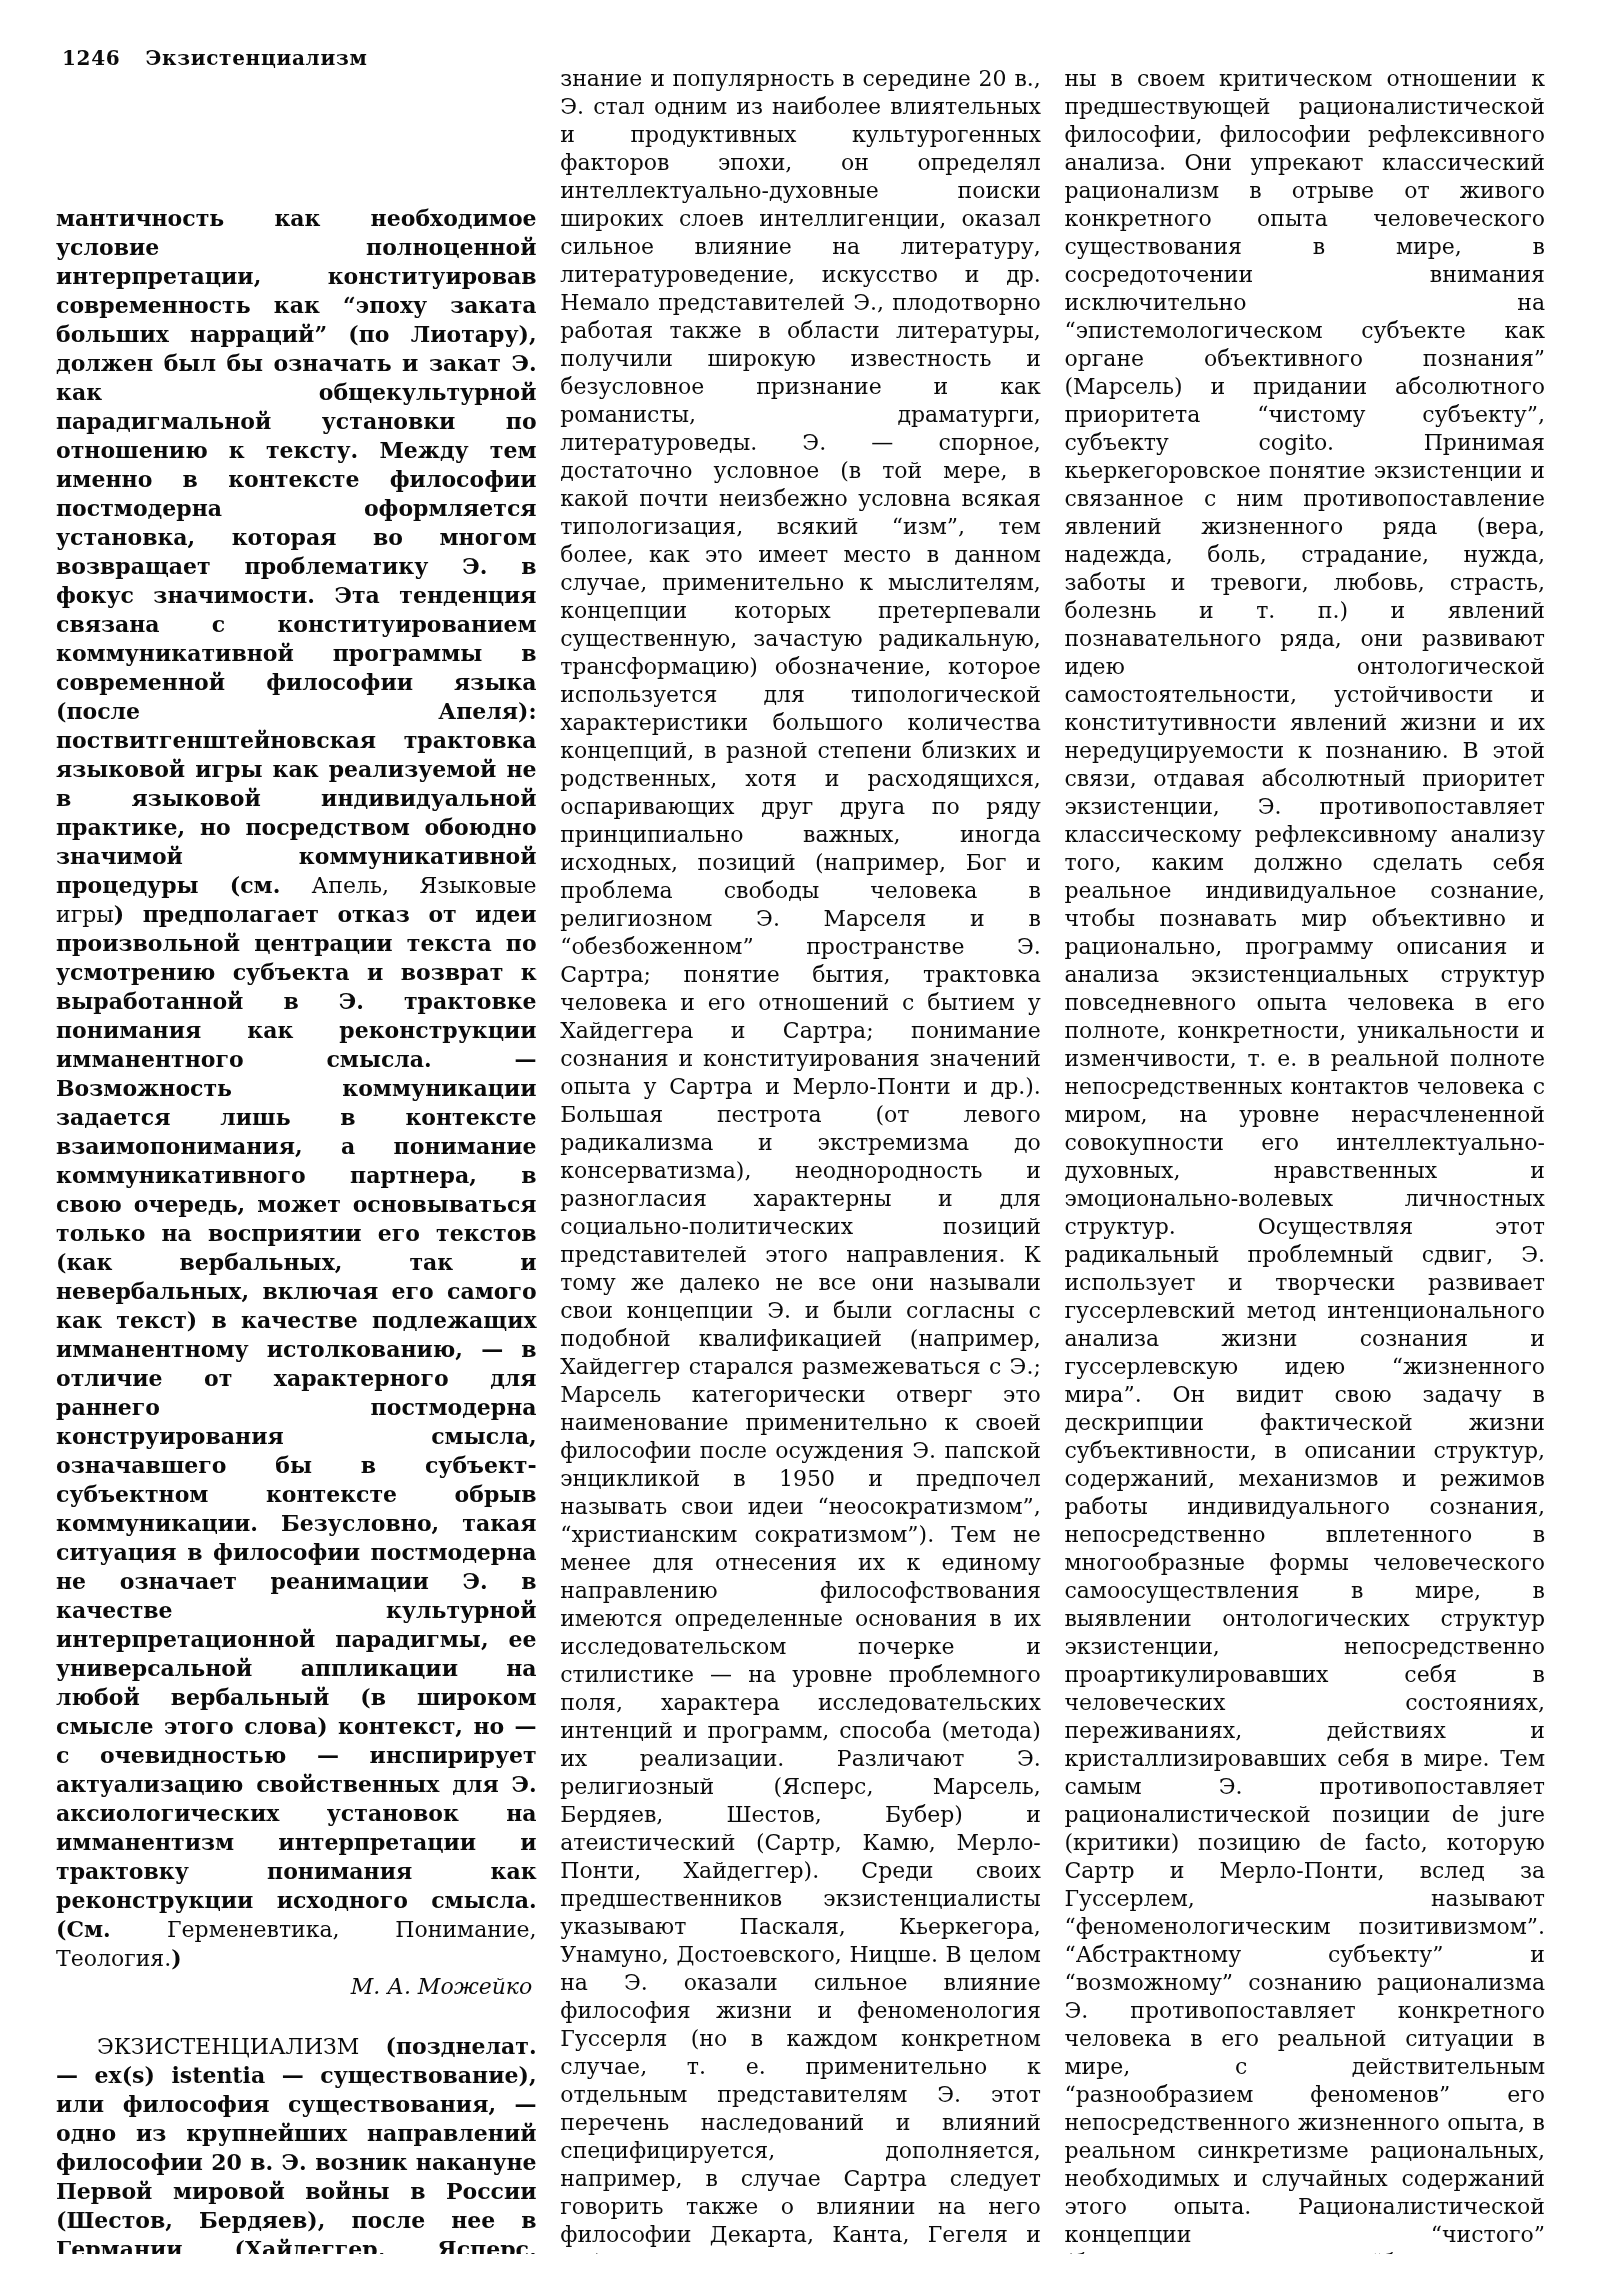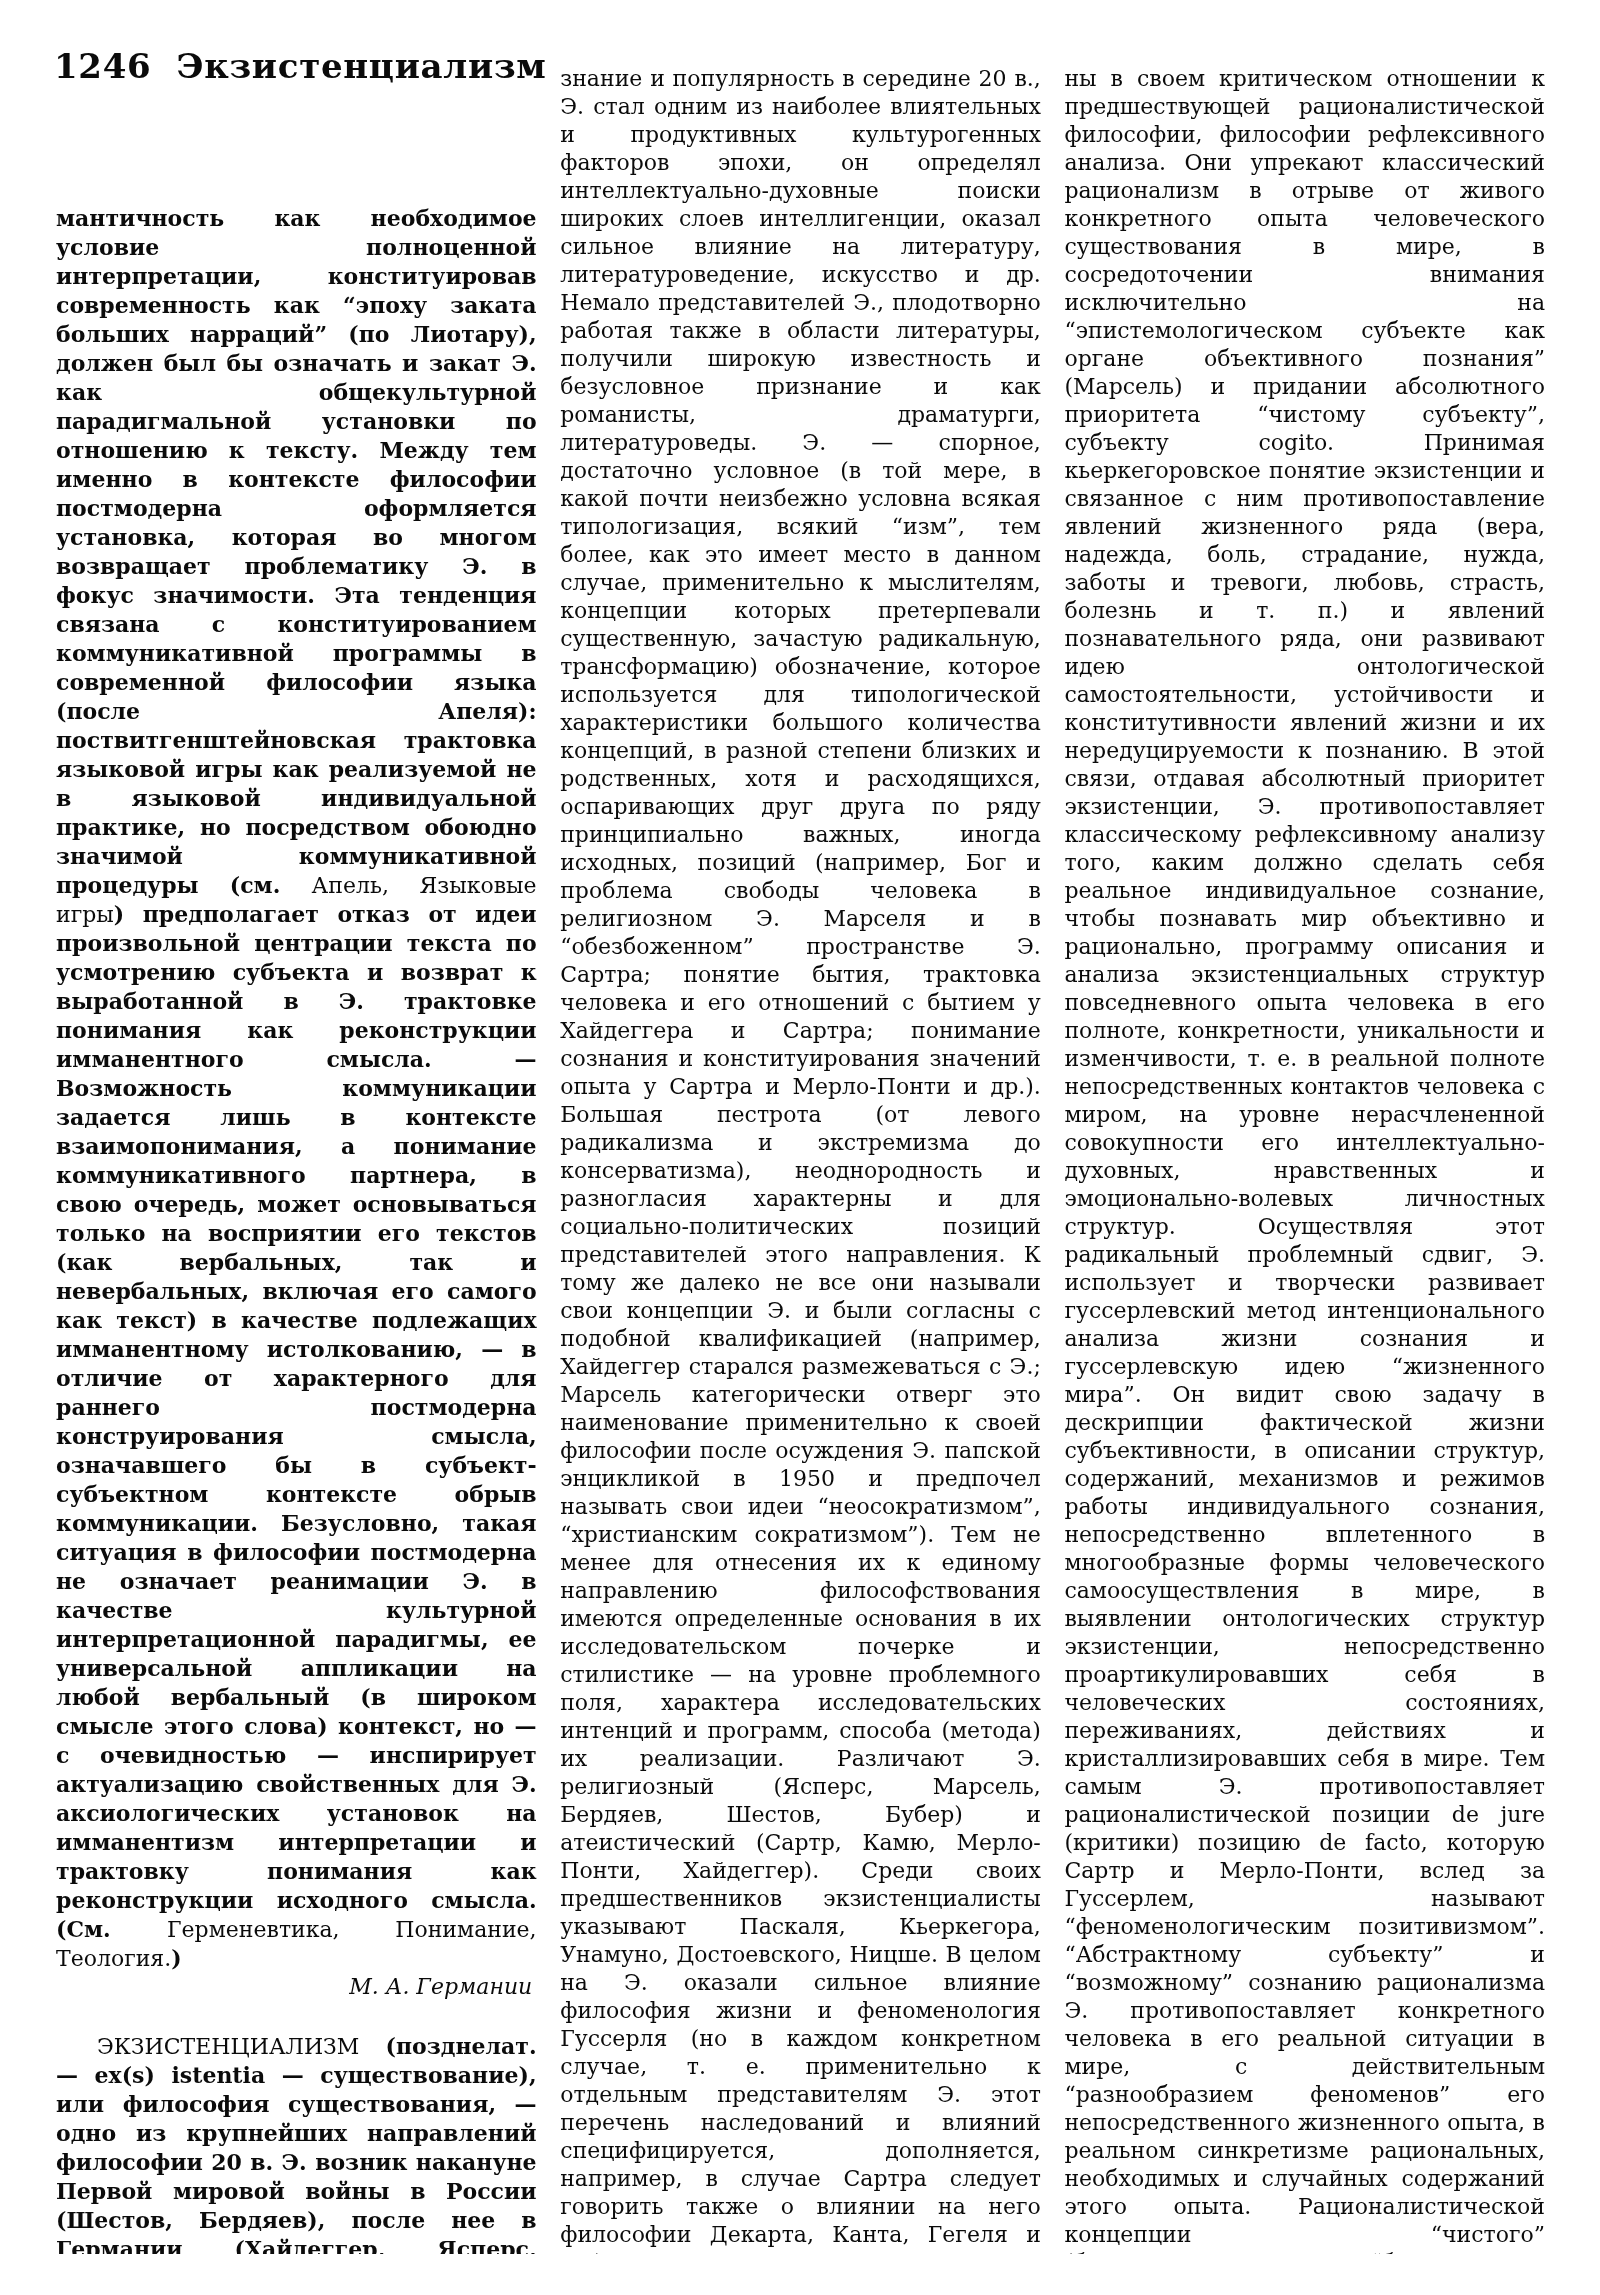--- a/index.html
+++ b/index.html
@@ -18,23 +18,23 @@
   .page {
     position: relative;
     width: 100%;
     height: 100%;
     box-sizing: border-box;
     padding: 47px 56px 44px 56px;
   }
   .header {
     position: absolute;
     top: 46px;
-    left: 54px;
+    left: 62px;
     font-weight: bold;
-    font-size: 34px;
+    font-size: 20px;
     letter-spacing: 0.7px;
     white-space: nowrap;
   }
   .header .page-num { margin-right: 25px; }
   .columns {
     position: absolute;
     top: 65px;
     left: 56px;
     right: 56px;
     bottom: 41px;
@@ -76,21 +76,21 @@
 
   <div class="header">
     <span class="page-num">1246</span><span>Экзистенциализм</span>
   </div>
 
   <div class="columns">
 
     <div class="col">
       <div class="col1-spacer"></div>
       <p class="para"><span class="seg-normal">мантичность как необходимое условие полноценной интерпретации, конституировав современность как “эпоху заката больших нарраций” (по Лиотару), должен был бы означать и закат Э. как общекультурной парадигмальной установки по отношению к тексту. Между тем именно в контексте философии постмодерна оформляется установка, которая во многом возвращает проблематику Э. в фокус значимости. Эта тенденция связана с конституированием коммуникативной программы в современной философии языка (после Апеля): поствитгенштейновская трактовка языковой игры как реализуемой не в языковой индивидуальной практике, но посредством обоюдно значимой коммуникативной процедуры (см. </span><span class="seg-bold">Апель, Языковые игры</span><span class="seg-normal">) предполагает отказ от идеи произвольной центрации текста по усмотрению субъекта и возврат к выработанной в Э. трактовке понимания как реконструкции имманентного смысла. — Возможность коммуникации задается лишь в контексте взаимопонимания, а понимание коммуникативного партнера, в свою очередь, может основываться только на восприятии его текстов (как вербальных, так и невербальных, включая его самого как текст) в качестве подлежащих имманентному истолкованию, — в отличие от характерного для раннего постмодерна конструирования смысла, означавшего бы в субъект-субъектном контексте обрыв коммуникации. Безусловно, такая ситуация в философии постмодерна не означает реанимации Э. в качестве культурной интерпретационной парадигмы, ее универсальной аппликации на любой вербальный (в широком смысле этого слова) контекст, но — с очевидностью — инспирирует актуализацию свойственных для Э. аксиологических установок на имманентизм интерпретации и трактовку понимания как реконструкции исходного смысла. (См. </span><span class="seg-bold">Герменевтика, Понимание, Теология.</span><span class="seg-normal">)</span></p>
-      <p class="signature">М. А. Германии</p>
+      <p class="signature">М. А. Можейко</p>
       <p class="para entry"><span class="seg-bold">ЭКЗИСТЕНЦИАЛИЗМ</span><span class="seg-normal"> (позднелат. — ex(s) istentia — существование), или философия существования, — одно из крупнейших направлений философии 20 в. Э. возник накануне Первой мировой войны в России (Шестов, Бердяев), после нее в Германии (Хайдеггер, Ясперс, Бубер) и в период 2-й мировой войны во Франции (Марсель, выдвигавший идеи Э. еще во время Первой мировой войны, Сартр, Мерло-Понти, Камю, С. де Бовуар). В середине века Э. широко распространился и в других странах, в том числе и США. Представители Э. в Италии — Н. Аббаньяно, Э. Пачи; в Испании к нему близок Ортега-и-Гассет. К Э. близки французский персонализм и немецкая диалектическая теология. Получив наибольшее при-</span></p>
     </div>
 
     <div class="col">
       <p class="para">знание и популярность в середине 20 в., Э. стал одним из наиболее влиятельных и продуктивных культурогенных факторов эпохи, он определял интеллектуально-духовные поиски широких слоев интеллигенции, оказал сильное влияние на литературу, литературоведение, искусство и др. Немало представителей Э., плодотворно работая также в области литературы, получили широкую известность и безусловное признание и как романисты, драматурги, литературоведы. Э. — спорное, достаточно условное (в той мере, в какой почти неизбежно условна всякая типологизация, всякий “изм”, тем более, как это имеет место в данном случае, применительно к мыслителям, концепции которых претерпевали существенную, зачастую радикальную, трансформацию) обозначение, которое используется для типологической характеристики большого количества концепций, в разной степени близких и родственных, хотя и расходящихся, оспаривающих друг друга по ряду принципиально важных, иногда исходных, позиций (например, Бог и проблема свободы человека в религиозном Э. Марселя и в “обезбоженном” пространстве Э. Сартра; понятие бытия, трактовка человека и его отношений с бытием у Хайдеггера и Сартра; понимание сознания и конституирования значений опыта у Сартра и Мерло-Понти и др.). Большая пестрота (от левого радикализма и экстремизма до консерватизма), неоднородность и разногласия характерны и для социально-политических позиций представителей этого направления. К тому же далеко не все они называли свои концепции Э. и были согласны с подобной квалификацией (например, Хайдеггер старался размежеваться с Э.; Марсель категорически отверг это наименование применительно к своей философии после осуждения Э. папской энцикликой в 1950 и предпочел называть свои идеи “неосократизмом”, “христианским сократизмом”). Тем не менее для отнесения их к единому направлению философствования имеются определенные основания в их исследовательском почерке и стилистике — на уровне проблемного поля, характера исследовательских интенций и программ, способа (метода) их реализации. Различают Э. религиозный (Ясперс, Марсель, Бердяев, Шестов, Бубер) и атеистический (Сартр, Камю, Мерло-Понти, Хайдеггер). Среди своих предшественников экзистенциалисты указывают Паскаля, Кьеркегора, Унамуно, Достоевского, Ницше. В целом на Э. оказали сильное влияние философия жизни и феноменология Гуссерля (но в каждом конкретном случае, т. е. применительно к отдельным представителям Э. этот перечень наследований и влияний специфицируется, дополняется, например, в случае Сартра следует говорить также о влиянии на него философии Декарта, Канта, Гегеля и др.). Экзистенциалисты единодуш-</p>
     </div>
 
     <div class="col">
       <p class="para">ны в своем критическом отношении к предшествующей рационалистической философии, философии рефлексивного анализа. Они упрекают классический рационализм в отрыве от живого конкретного опыта человеческого существования в мире, в сосредоточении внимания исключительно на “эпистемологическом субъекте как органе объективного познания” (Марсель) и придании абсолютного приоритета “чистому субъекту”, субъекту cogito. Принимая кьеркегоровское понятие экзистенции и связанное с ним противопоставление явлений жизненного ряда (вера, надежда, боль, страдание, нужда, заботы и тревоги, любовь, страсть, болезнь и т. п.) и явлений познавательного ряда, они развивают идею онтологической самостоятельности, устойчивости и конститутивности явлений жизни и их нередуцируемости к познанию. В этой связи, отдавая абсолютный приоритет экзистенции, Э. противопоставляет классическому рефлексивному анализу того, каким должно сделать себя реальное индивидуальное сознание, чтобы познавать мир объективно и рационально, программу описания и анализа экзистенциальных структур повседневного опыта человека в его полноте, конкретности, уникальности и изменчивости, т. е. в реальной полноте непосредственных контактов человека с миром, на уровне нерасчлененной совокупности его интеллектуально-духовных, нравственных и эмоционально-волевых личностных структур. Осуществляя этот радикальный проблемный сдвиг, Э. использует и творчески развивает гуссерлевский метод интенционального анализа жизни сознания и гуссерлевскую идею “жизненного мира”. Он видит свою задачу в дескрипции фактической жизни субъективности, в описании структур, содержаний, механизмов и режимов работы индивидуального сознания, непосредственно вплетенного в многообразные формы человеческого самоосуществления в мире, в выявлении онтологических структур экзистенции, непосредственно проартикулировавших себя в человеческих состояниях, переживаниях, действиях и кристаллизировавших себя в мире. Тем самым Э. противопоставляет рационалистической позиции de jure (критики) позицию de facto, которую Сартр и Мерло-Понти, вслед за Гуссерлем, называют “феноменологическим позитивизмом”. “Абстрактному субъекту” и “возможному” сознанию рационализма Э. противопоставляет конкретного человека в его реальной ситуации в мире, с действительным “разнообразием феноменов” его непосредственного жизненного опыта, в реальном синкретизме рациональных, необходимых и случайных содержаний этого опыта. Рационалистической концепции “чистого” (беспредпосылочного, “бесплотного”, автономного, абсолютного, вневременного, универсального) сознания</p>
     </div>

